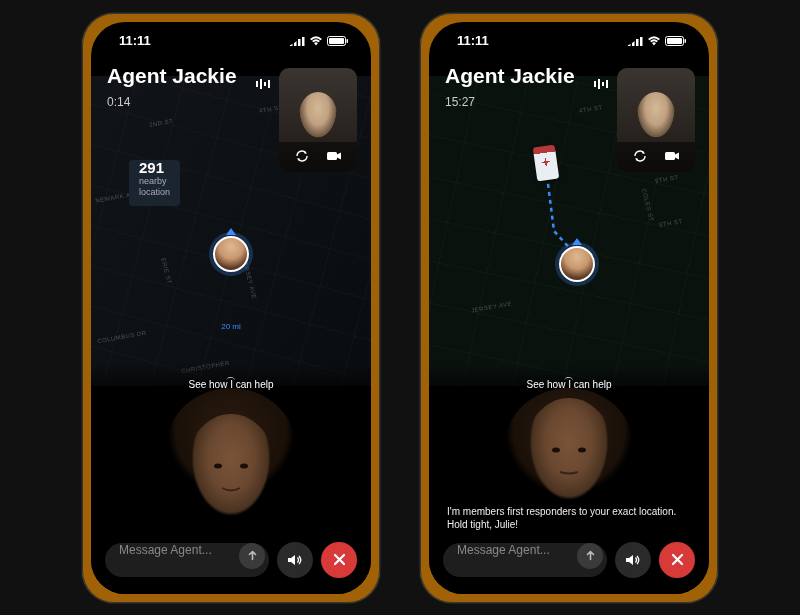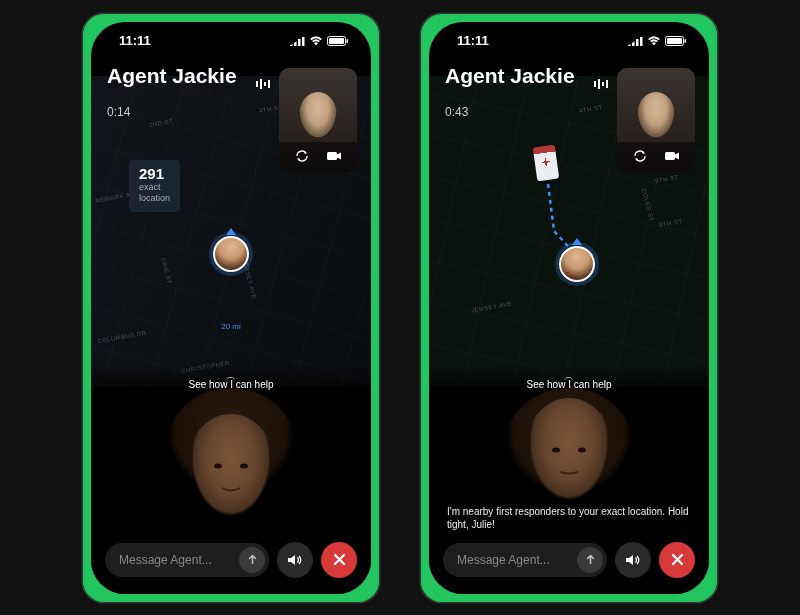--- a/index.html
+++ b/index.html
@@ -10,22 +10,22 @@
       display: flex;
       justify-content: center;
       align-items: center;
       gap: 40px;
       font-family: -apple-system, BlinkMacSystemFont, "Segoe UI", sans-serif;
       overflow: hidden;
     }
     .phone {
       width: 298px;
       height: 590px;
-      background: #22c55e;
-      border-radius: 22px;
+      background: #a16207;
+      border-radius: 32px;
       padding: 9px;
       position: relative;
       box-shadow: inset 0 0 0 1px #333, 0 0 0 1px #222;
     }
     .screen {
       width: 100%;
       height: 100%;
       background: #000;
       border-radius: 34px;
       overflow: hidden;
@@ -55,21 +55,21 @@
       position: relative;
       z-index: 50;
     }
     .status-right { display: flex; align-items: center; gap: 4px; }
     .header {
       padding: 4px 16px 0 16px;
       position: relative;
       z-index: 50;
     }
     .agent-name { font-size: 21px; font-weight: 600; }
-    .duration { font-size: 12px; color: #ccc; margin-top: 17px; }
+    .duration { font-size: 12px; color: #ccc; margin-top: 7px; }
     .map-area {
       position: absolute;
       top: 54px;
       left: 0;
       right: 0;
       height: 310px;
       background: #0a0d10;
       background-image:
         linear-gradient(125deg, rgba(60,70,80,0.12) 0%, transparent 100%),
         repeating-linear-gradient(15deg, transparent, transparent 38px, rgba(100,120,140,0.06) 38px, rgba(100,120,140,0.06) 39px),
@@ -146,21 +146,21 @@
       align-items: center;
       justify-content: center;
       z-index: 60;
       color: #fff;
     }
     .nearby-tooltip {
       position: absolute;
       top: 84px;
       left: 38px;
       background: #1a2530;
-      padding: 6px 10px 8px 10px;
+      padding: 0 10px 8px 10px;
       border-radius: 4px;
       z-index: 55;
     }
     .nearby-count { font-size: 15px; font-weight: 700; line-height: 1; }
     .nearby-label { font-size: 9px; color: #aab; line-height: 1.1; margin-top: 2px; }
     .dot-field {
       position: absolute;
       top: 40px;
       left: 0;
       right: 0;
@@ -313,21 +313,20 @@
       display: flex;
       align-items: center;
       gap: 8px;
     }
     .msg-input {
       flex: 1;
       height: 34px;
       background: #1e1e1e;
       border-radius: 17px;
       display: flex;
-      align-items: center;
       padding: 0 4px 0 14px;
       color: #888;
       font-size: 12px;
       justify-content: space-between;
     }
     .msg-send {
       width: 26px;
       height: 26px;
       border-radius: 50%;
       background: #3a3a3a;
@@ -396,21 +395,21 @@
       <span class="street-label" style="top:44px;left:58px;transform:rotate(-10deg)">2ND ST</span>
       <span class="street-label" style="top:30px;left:168px;transform:rotate(-10deg)">4TH ST</span>
       <span class="street-label" style="top:118px;left:4px;transform:rotate(-10deg)">NEWARK AVE</span>
       <span class="street-label" style="top:192px;left:62px;transform:rotate(76deg)">ERIE ST</span>
       <span class="street-label" style="top:200px;left:138px;transform:rotate(76deg)">JERSEY AVE</span>
       <span class="street-label" style="top:258px;left:6px;transform:rotate(-10deg)">COLUMBUS DR</span>
       <span class="street-label" style="top:288px;left:90px;transform:rotate(-10deg)">CHRISTOPHER</span>
       <div class="dot-field"></div>
       <div class="nearby-tooltip">
         <div class="nearby-count">291</div>
-        <div class="nearby-label">exact</div>
+        <div class="nearby-label">nearby</div>
         <div class="nearby-label">location</div>
       </div>
       <div class="user-marker"></div>
       <div class="radius-label">20 mi</div>
     </div>
 
     <div class="pip">
       <div class="pip-face"></div>
       <div class="pip-bar">
         <span class="pip-icon">
@@ -487,21 +486,21 @@
         <svg width="22" height="10" viewBox="0 0 22 10">
             <rect x="0.5" y="0.5" width="18" height="9" rx="2" fill="none" stroke="#fff" stroke-width="1"></rect>
             <rect x="2" y="2" width="15" height="6" rx="1" fill="#fff"></rect>
             <rect x="19.5" y="3" width="1.5" height="4" rx="0.7" fill="#fff"></rect>
           </svg>
       </div>
     </div>
 
     <div class="header">
       <div class="agent-name">Agent Jackie</div>
-      <div class="duration">0:43</div>
+      <div class="duration">15:27</div>
     </div>
 
     <div class="pip-top-icon">
       <svg width="16" height="12" viewBox="0 0 16 12">
           <rect x="1" y="3" width="2" height="6" fill="#fff"></rect>
           <rect x="5" y="1" width="2" height="10" fill="#fff"></rect>
           <rect x="9" y="4" width="2" height="4" fill="#fff"></rect>
           <rect x="13" y="2" width="2" height="8" fill="#fff"></rect>
         </svg>
     </div>
@@ -546,21 +545,21 @@
         <div class="agent-face">
           <div class="agent-features">
             <svg width="90" height="42" viewBox="0 0 90 42">
               <ellipse cx="32" cy="8" rx="4" ry="2.5" fill="#1a0e08"></ellipse>
               <ellipse cx="58" cy="8" rx="4" ry="2.5" fill="#1a0e08"></ellipse>
               <path d="M36 30 Q45 33 54 30" stroke="#3a2418" stroke-width="2" fill="none"></path>
             </svg>
           </div>
         </div>
       </div>
-      <div class="caption">I'm nearby first responders to your exact location. Hold tight, Julie!</div>
+      <div class="caption">I'm members first responders to your exact location. Hold tight, Julie!</div>
       <div class="controls">
         <div class="msg-input">
           <span>Message Agent...</span>
           <span class="msg-send">
             <svg width="11" height="11" viewBox="0 0 11 11">
                 <path d="M5.5 1.5 L5.5 9.5 M5.5 1.5 L2.5 4.5 M5.5 1.5 L8.5 4.5" stroke="#bbb" stroke-width="1.6" fill="none" stroke-linecap="round"></path>
               </svg>
           </span>
         </div>
         <div class="ctrl-btn">

